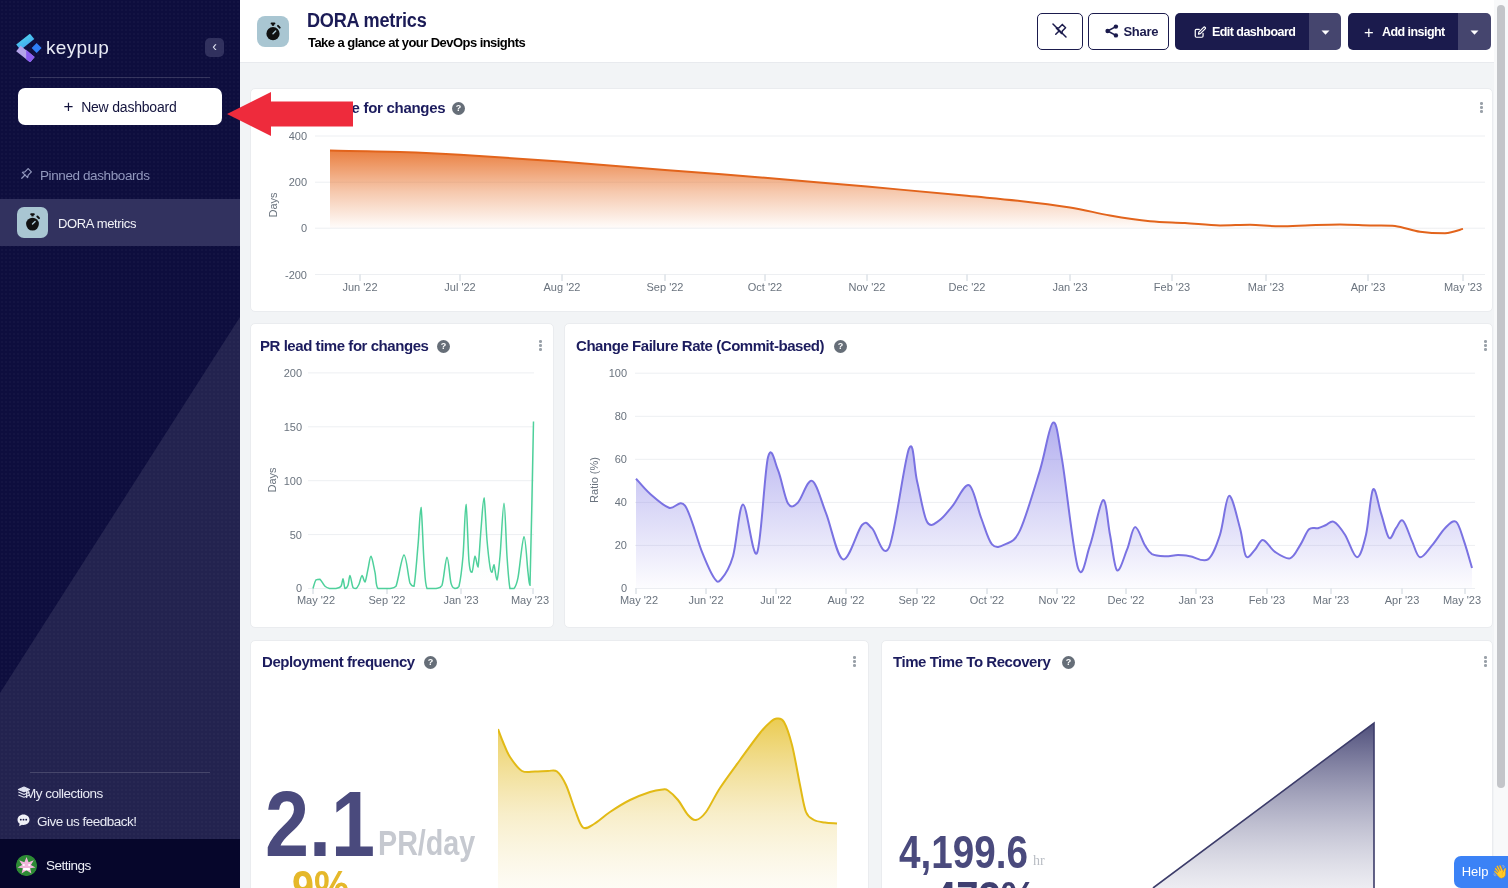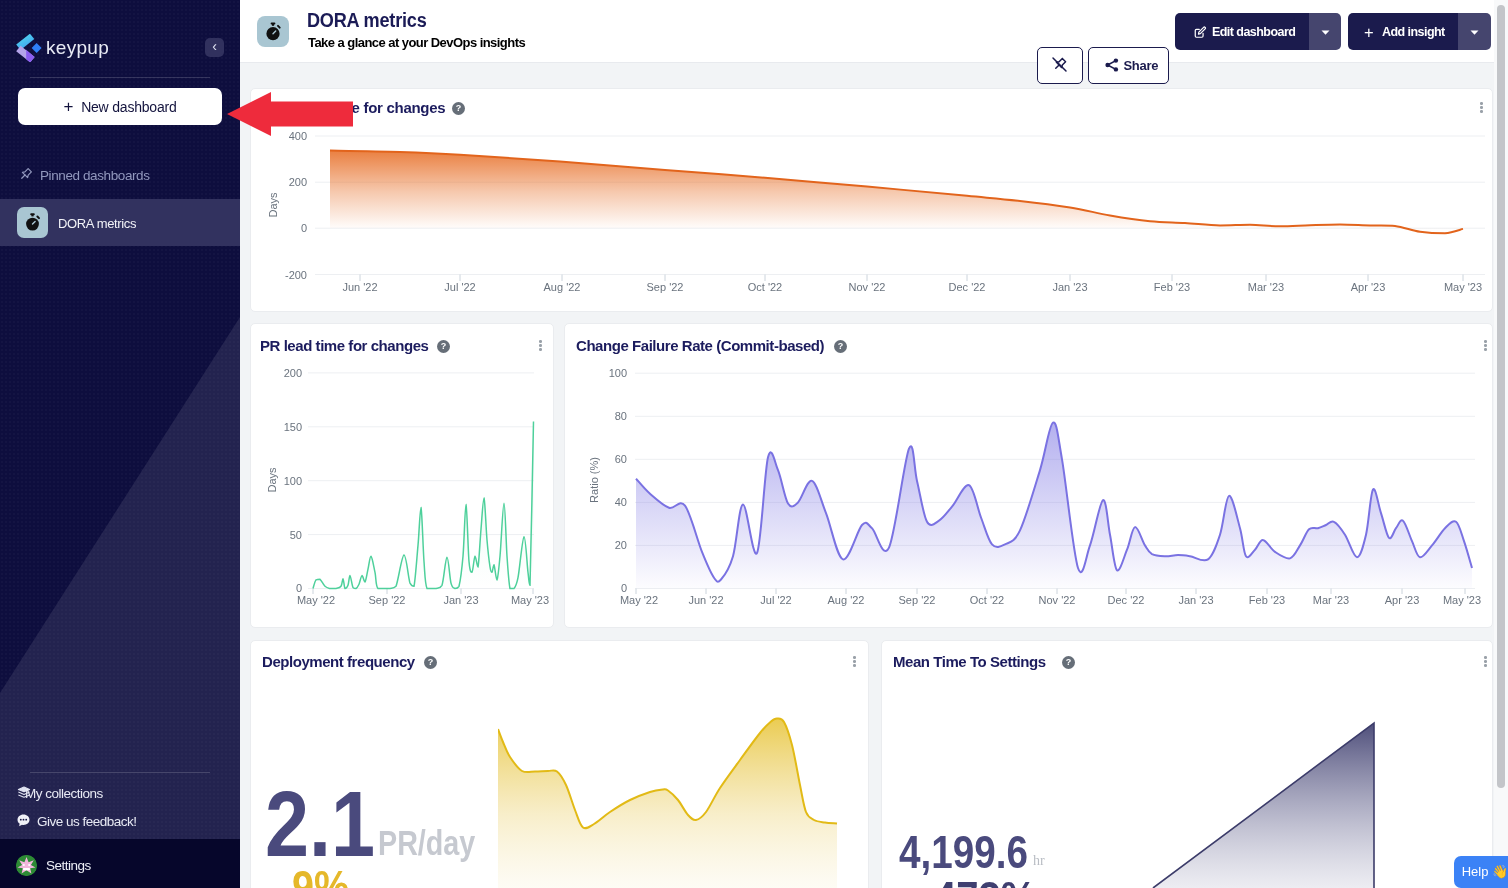--- a/index.html
+++ b/index.html
@@ -29,21 +29,21 @@
 .settingstext { position:absolute; left:46px; top:858px; color:#eceef6; font-size:13.5px; letter-spacing:-0.5px; }
 
 
 #arrow { position:absolute; left:225px; top:90px; z-index:60; }
 
 
 #topbar { position:absolute; left:240px; top:0; width:1268px; height:63px; background:#ffffff; border-bottom:1px solid #e8eaee; z-index:5; }
 .hicon { position:absolute; left:17px; top:16px; width:32px; height:31px; background:#a9c6d2; border-radius:8px; }
 .htitle { position:absolute; left:67px; top:11px; color:#1b1b56; font-size:19.5px; font-weight:700; letter-spacing:-0.25px; line-height:1; transform:scaleX(0.93); transform-origin:0 0; }
 .hsub { position:absolute; left:68px; top:35px; color:#000000; font-size:13px; letter-spacing:-0.55px;font-weight:bold; }
-.btn { position:absolute; top:13px; height:37px; border:1.3px solid #1b1b4d; border-radius:5px; background:#fff;margin-top:34px; }
+.btn { position:absolute; top:13px; height:37px; border:1.3px solid #1b1b4d; border-radius:5px; background:#fff; }
 .btnd { position:absolute; top:13px; height:37px; background:#1b1b4d; color:#fff; border-radius:5px 0 0 5px; font-size:12.5px; font-weight:600; letter-spacing:-0.55px; white-space:nowrap; }
 .caret { position:absolute; top:13px; height:37px; background:#45456e; border-radius:0 5px 5px 0; }
 .caret svg { display:block; margin:16.5px auto 0; }
 
 
 #content { position:absolute; left:240px; top:64px; width:1268px; height:824px; background:#f2f4f6; }
 .card { position:absolute; background:#fff; border:1px solid #eaecef; border-radius:5px; }
 .ctitle { position:absolute; color:#1c1c5e; font-size:15px; font-weight:700; letter-spacing:-0.45px; white-space:nowrap; }
 .qmark { position:absolute; width:13px; height:13px; border-radius:50%; background:#666e78; color:#fff; font-size:9px; font-weight:700; text-align:center; line-height:13px; }
 .dots { position:absolute; width:3px; color:#9aa1a9; }
@@ -253,21 +253,21 @@
         <stop offset="0" stop-color="#e8c63e" stop-opacity="0.9"></stop>
         <stop offset="0.55" stop-color="#ecd272" stop-opacity="0.38"></stop>
         <stop offset="1" stop-color="#f2e3a8" stop-opacity="0.1"></stop>
       </linearGradient>
     </defs>
     <path d="M498.0,729.0 C498.8,731.2 501.0,737.3 503.0,742.0 C505.0,746.7 506.8,752.2 510.0,757.0 C513.2,761.8 517.8,768.6 522.0,771.0 C526.2,773.4 530.7,771.5 535.0,771.5 C539.3,771.5 544.3,771.0 548.0,771.0 C551.7,771.0 554.0,769.2 557.0,771.5 C560.0,773.8 563.0,778.6 566.0,785.0 C569.0,791.4 572.2,802.9 575.0,810.0 C577.8,817.1 579.8,825.2 583.0,827.5 C586.2,829.8 589.5,826.6 594.0,824.0 C598.5,821.4 604.0,816.0 610.0,812.0 C616.0,808.0 623.3,803.3 630.0,800.0 C636.7,796.7 644.5,793.8 650.0,792.0 C655.5,790.2 660.0,789.8 663.0,789.5 C666.0,789.2 665.5,788.8 668.0,790.5 C670.5,792.2 674.7,795.9 678.0,800.0 C681.3,804.1 685.0,811.7 688.0,815.0 C691.0,818.3 693.0,820.5 696.0,820.0 C699.0,819.5 702.0,817.3 706.0,812.0 C710.0,806.7 714.3,796.7 720.0,788.0 C725.7,779.3 733.3,769.2 740.0,760.0 C746.7,750.8 754.8,739.4 760.0,733.0 C765.2,726.6 768.2,723.9 771.0,721.5 C773.8,719.1 774.8,718.4 777.0,718.5 C779.2,718.6 781.5,717.6 784.0,722.0 C786.5,726.4 789.3,734.5 792.0,745.0 C794.7,755.5 797.7,773.8 800.0,785.0 C802.3,796.2 803.7,806.2 806.0,812.0 C808.3,817.8 810.8,818.2 814.0,820.0 C817.2,821.8 821.2,821.9 825.0,822.5 C828.8,823.1 835.0,823.3 837.0,823.5 L837,900 L498,900 Z" fill="url(#yg)"></path>
     <path d="M498.0,729.0 C498.8,731.2 501.0,737.3 503.0,742.0 C505.0,746.7 506.8,752.2 510.0,757.0 C513.2,761.8 517.8,768.6 522.0,771.0 C526.2,773.4 530.7,771.5 535.0,771.5 C539.3,771.5 544.3,771.0 548.0,771.0 C551.7,771.0 554.0,769.2 557.0,771.5 C560.0,773.8 563.0,778.6 566.0,785.0 C569.0,791.4 572.2,802.9 575.0,810.0 C577.8,817.1 579.8,825.2 583.0,827.5 C586.2,829.8 589.5,826.6 594.0,824.0 C598.5,821.4 604.0,816.0 610.0,812.0 C616.0,808.0 623.3,803.3 630.0,800.0 C636.7,796.7 644.5,793.8 650.0,792.0 C655.5,790.2 660.0,789.8 663.0,789.5 C666.0,789.2 665.5,788.8 668.0,790.5 C670.5,792.2 674.7,795.9 678.0,800.0 C681.3,804.1 685.0,811.7 688.0,815.0 C691.0,818.3 693.0,820.5 696.0,820.0 C699.0,819.5 702.0,817.3 706.0,812.0 C710.0,806.7 714.3,796.7 720.0,788.0 C725.7,779.3 733.3,769.2 740.0,760.0 C746.7,750.8 754.8,739.4 760.0,733.0 C765.2,726.6 768.2,723.9 771.0,721.5 C773.8,719.1 774.8,718.4 777.0,718.5 C779.2,718.6 781.5,717.6 784.0,722.0 C786.5,726.4 789.3,734.5 792.0,745.0 C794.7,755.5 797.7,773.8 800.0,785.0 C802.3,796.2 803.7,806.2 806.0,812.0 C808.3,817.8 810.8,818.2 814.0,820.0 C817.2,821.8 821.2,821.9 825.0,822.5 C828.8,823.1 835.0,823.3 837.0,823.5" fill="none" stroke="#e2ba16" stroke-width="2"></path>
   </svg>
 
   <div class="card" style="left:641px; top:576px; width:612px; height:260px;"></div>
-  <div class="ctitle" style="left:653px; top:589px;">Mean Time To Settings</div>
+  <div class="ctitle" style="left:653px; top:589px;">Time Time To Recovery</div>
   <div class="qmark" style="left:822px; top:592px;">?</div>
   <div class="dots" style="left:1244px; top:592px;">
       <i></i>
       <i></i>
       <i></i>
     </div>
   <div class="bignum" style="left:659px; top:765.4px; font-size:46px; line-height:1; transform:scaleX(0.84); transform-origin:0 0;">4,199.6</div>
   <div class="bigunit" style="left:793px; top:790.3px; font-size:14px; font-weight:400; color:#b9bdc4; line-height:1;font-family:Liberation Serif, serif;">hr</div>
   <div class="abs" style="left:694px; top:811px; color:#3f3f70; font-size:46px; font-weight:700; line-height:1; transform:scaleX(0.87); transform-origin:0 0;">473%</div>
   <svg class="abs" style="left:905px; top:576px;" width="348" height="260" viewBox="1145 640 348 260">

